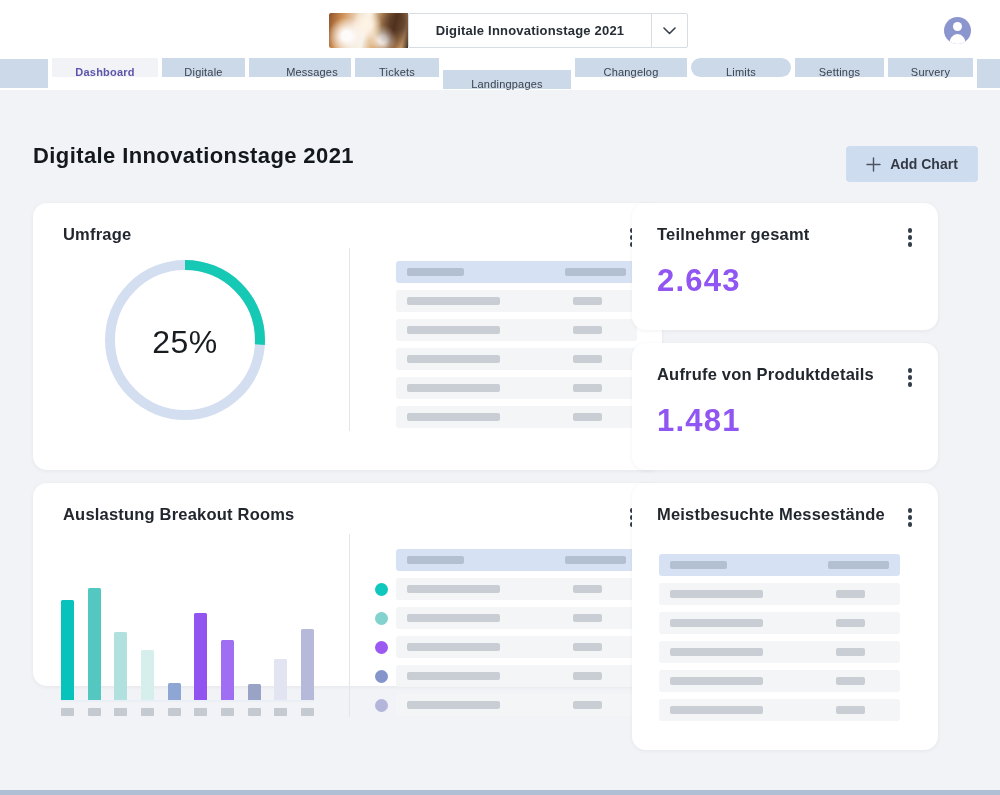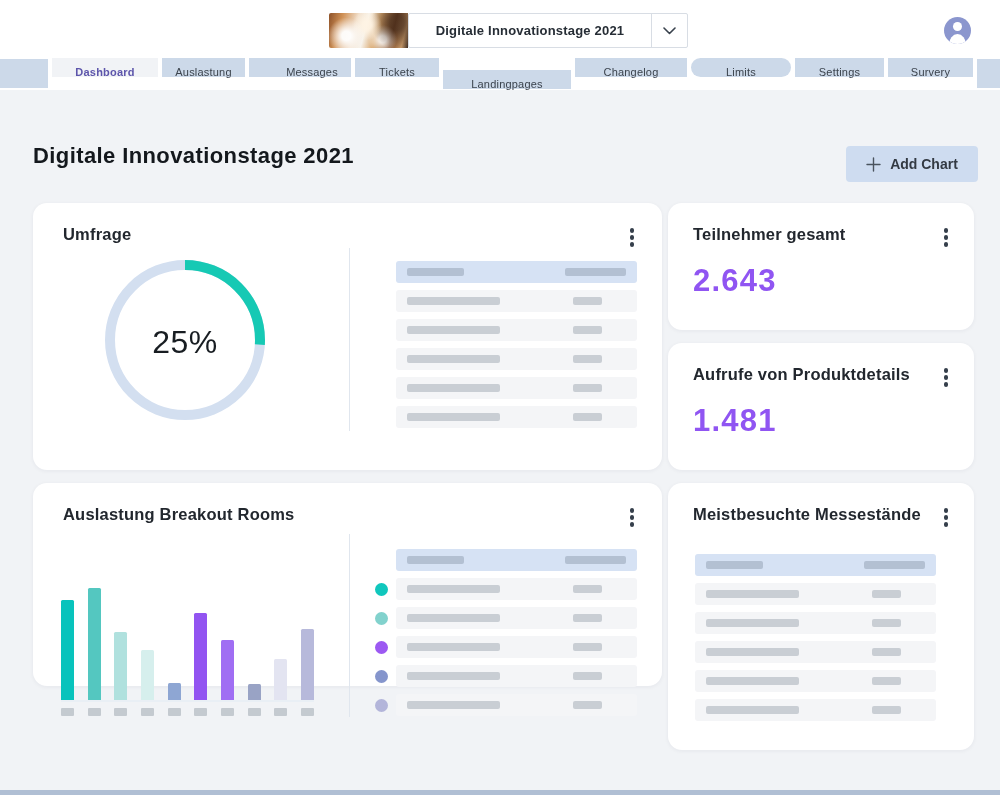--- a/index.html
+++ b/index.html
@@ -42,21 +42,21 @@
 
   
   .main { position:absolute; top:90px; left:0; width:1000px; height:700px; background:#f1f3f6; }
   .page-title { position:absolute; left:33px; top:53px; font-size:22px; font-weight:700;
                 color:#14181d; letter-spacing:.4px; }
   .add-chart { position:absolute; right:22px; top:56px; width:132px; height:36px; border:none;
                background:#cedcf0; border-radius:4px; display:flex; align-items:center; justify-content:center;
                gap:9px; font-family:inherit; font-size:14px; font-weight:600; color:#333a43; cursor:pointer; }
 
   .col-left  { position:absolute; left:33px;  top:113px; width:629px; }
-  .col-right { position:absolute; left:668px; top:113px; width:306px; }
+  .col-right { position:absolute; left:632px; top:113px; width:306px; }
   .card { position:relative; background:#fff; border-radius:14px; box-shadow:0 1px 4px rgba(30,40,60,.06); }
   .card-umfrage  { height:267px; margin-bottom:13px; }
   .card-breakout { height:203px; }
   .card-stat     { height:127px; margin-bottom:13px; }
   .card-list     { height:267px; }
 
   .card-head { display:flex; justify-content:space-between; align-items:flex-start; padding:22px 24px 0 30px; }
   .card-stat .card-head, .card-list .card-head { padding:22px 22px 0 25px; }
   .card-title { font-size:16.5px; font-weight:600; color:#22272e; letter-spacing:.2px; }
   .kebab { display:flex; flex-direction:column; gap:2.5px; padding:3px 4px; cursor:pointer; }
@@ -116,21 +116,21 @@
         </div>
       </div>
     </div>
     <div class="avatar"></div>
   </header>
 
   <nav class="nav">
     <div class="stub left"></div>
     <div style="display:flex;gap:4px;">
         <div class="tab active" style="width: 106px;">Dashboard</div>
-        <div class="tab" style="width: 83px;">Auslastung</div>
+        <div class="tab" style="width: 83px;">Digitale</div>
         <div class="tab" style="width: 102px; padding-left: 24px;">Messages</div>
         <div class="tab" style="width: 84px;">Tickets</div>
         <div class="tab" style="width: 128px; margin-top: 12px;">Landingpages</div>
         <div class="tab" style="width: 112px;">Changelog</div>
         <div class="tab" style="width: 100px; border-radius: 12px;">Limits</div>
         <div class="tab" style="width: 89px;">Settings</div>
         <div class="tab" style="width: 85px;">Survery</div>
       </div>
     <div class="stub right"></div>
   </nav>

